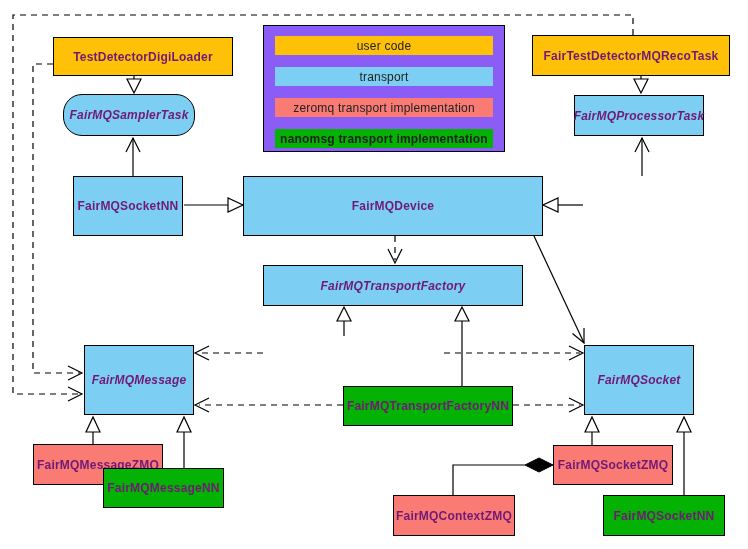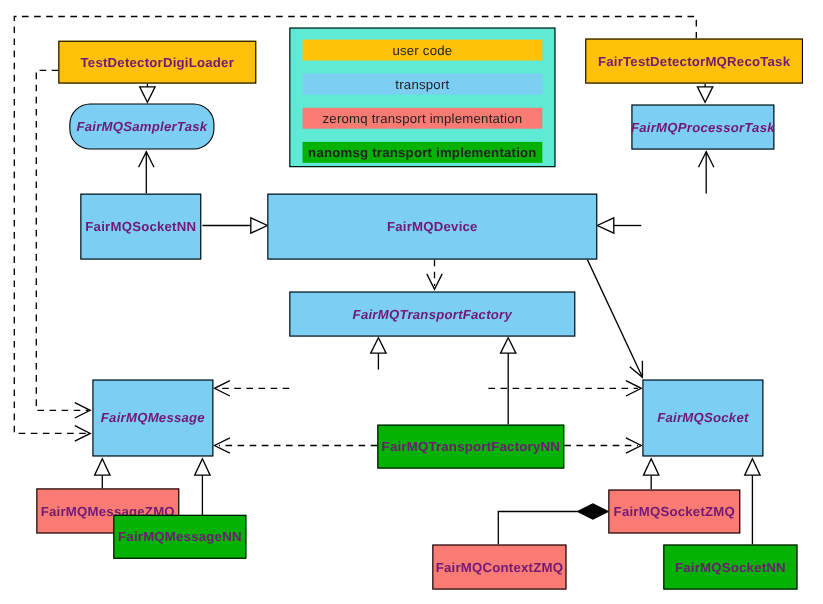--- a/index.html
+++ b/index.html
@@ -16,21 +16,21 @@
     box-sizing:border-box;
     border:1px solid #000;
     display:flex;align-items:center;justify-content:center;
     font-size:12px;font-weight:bold;color:#701a75;
     letter-spacing:.2px;white-space:nowrap;
     z-index:2;
   }
   .abstract{font-style:italic;}
   .legend{
     position:absolute;left:263px;top:25px;width:242px;height:127px;
-    box-sizing:border-box;border:1px solid #000;background:#5eead4;
+    box-sizing:border-box;border:1px solid #000;background:#8b5cf6;
     display:flex;flex-direction:column;align-items:center;
     padding-top:10px;gap:12px;z-index:2;
   }
   .legend-item{
     width:218px;height:19px;flex:0 0 19px;
     display:flex;align-items:center;justify-content:center;
     font-size:12px;color:#222;letter-spacing:.2px;white-space:nowrap;
   }
   .edge{stroke:#000;stroke-width:1.2;fill:none;}
   .dashed{stroke-dasharray:6,5;}

